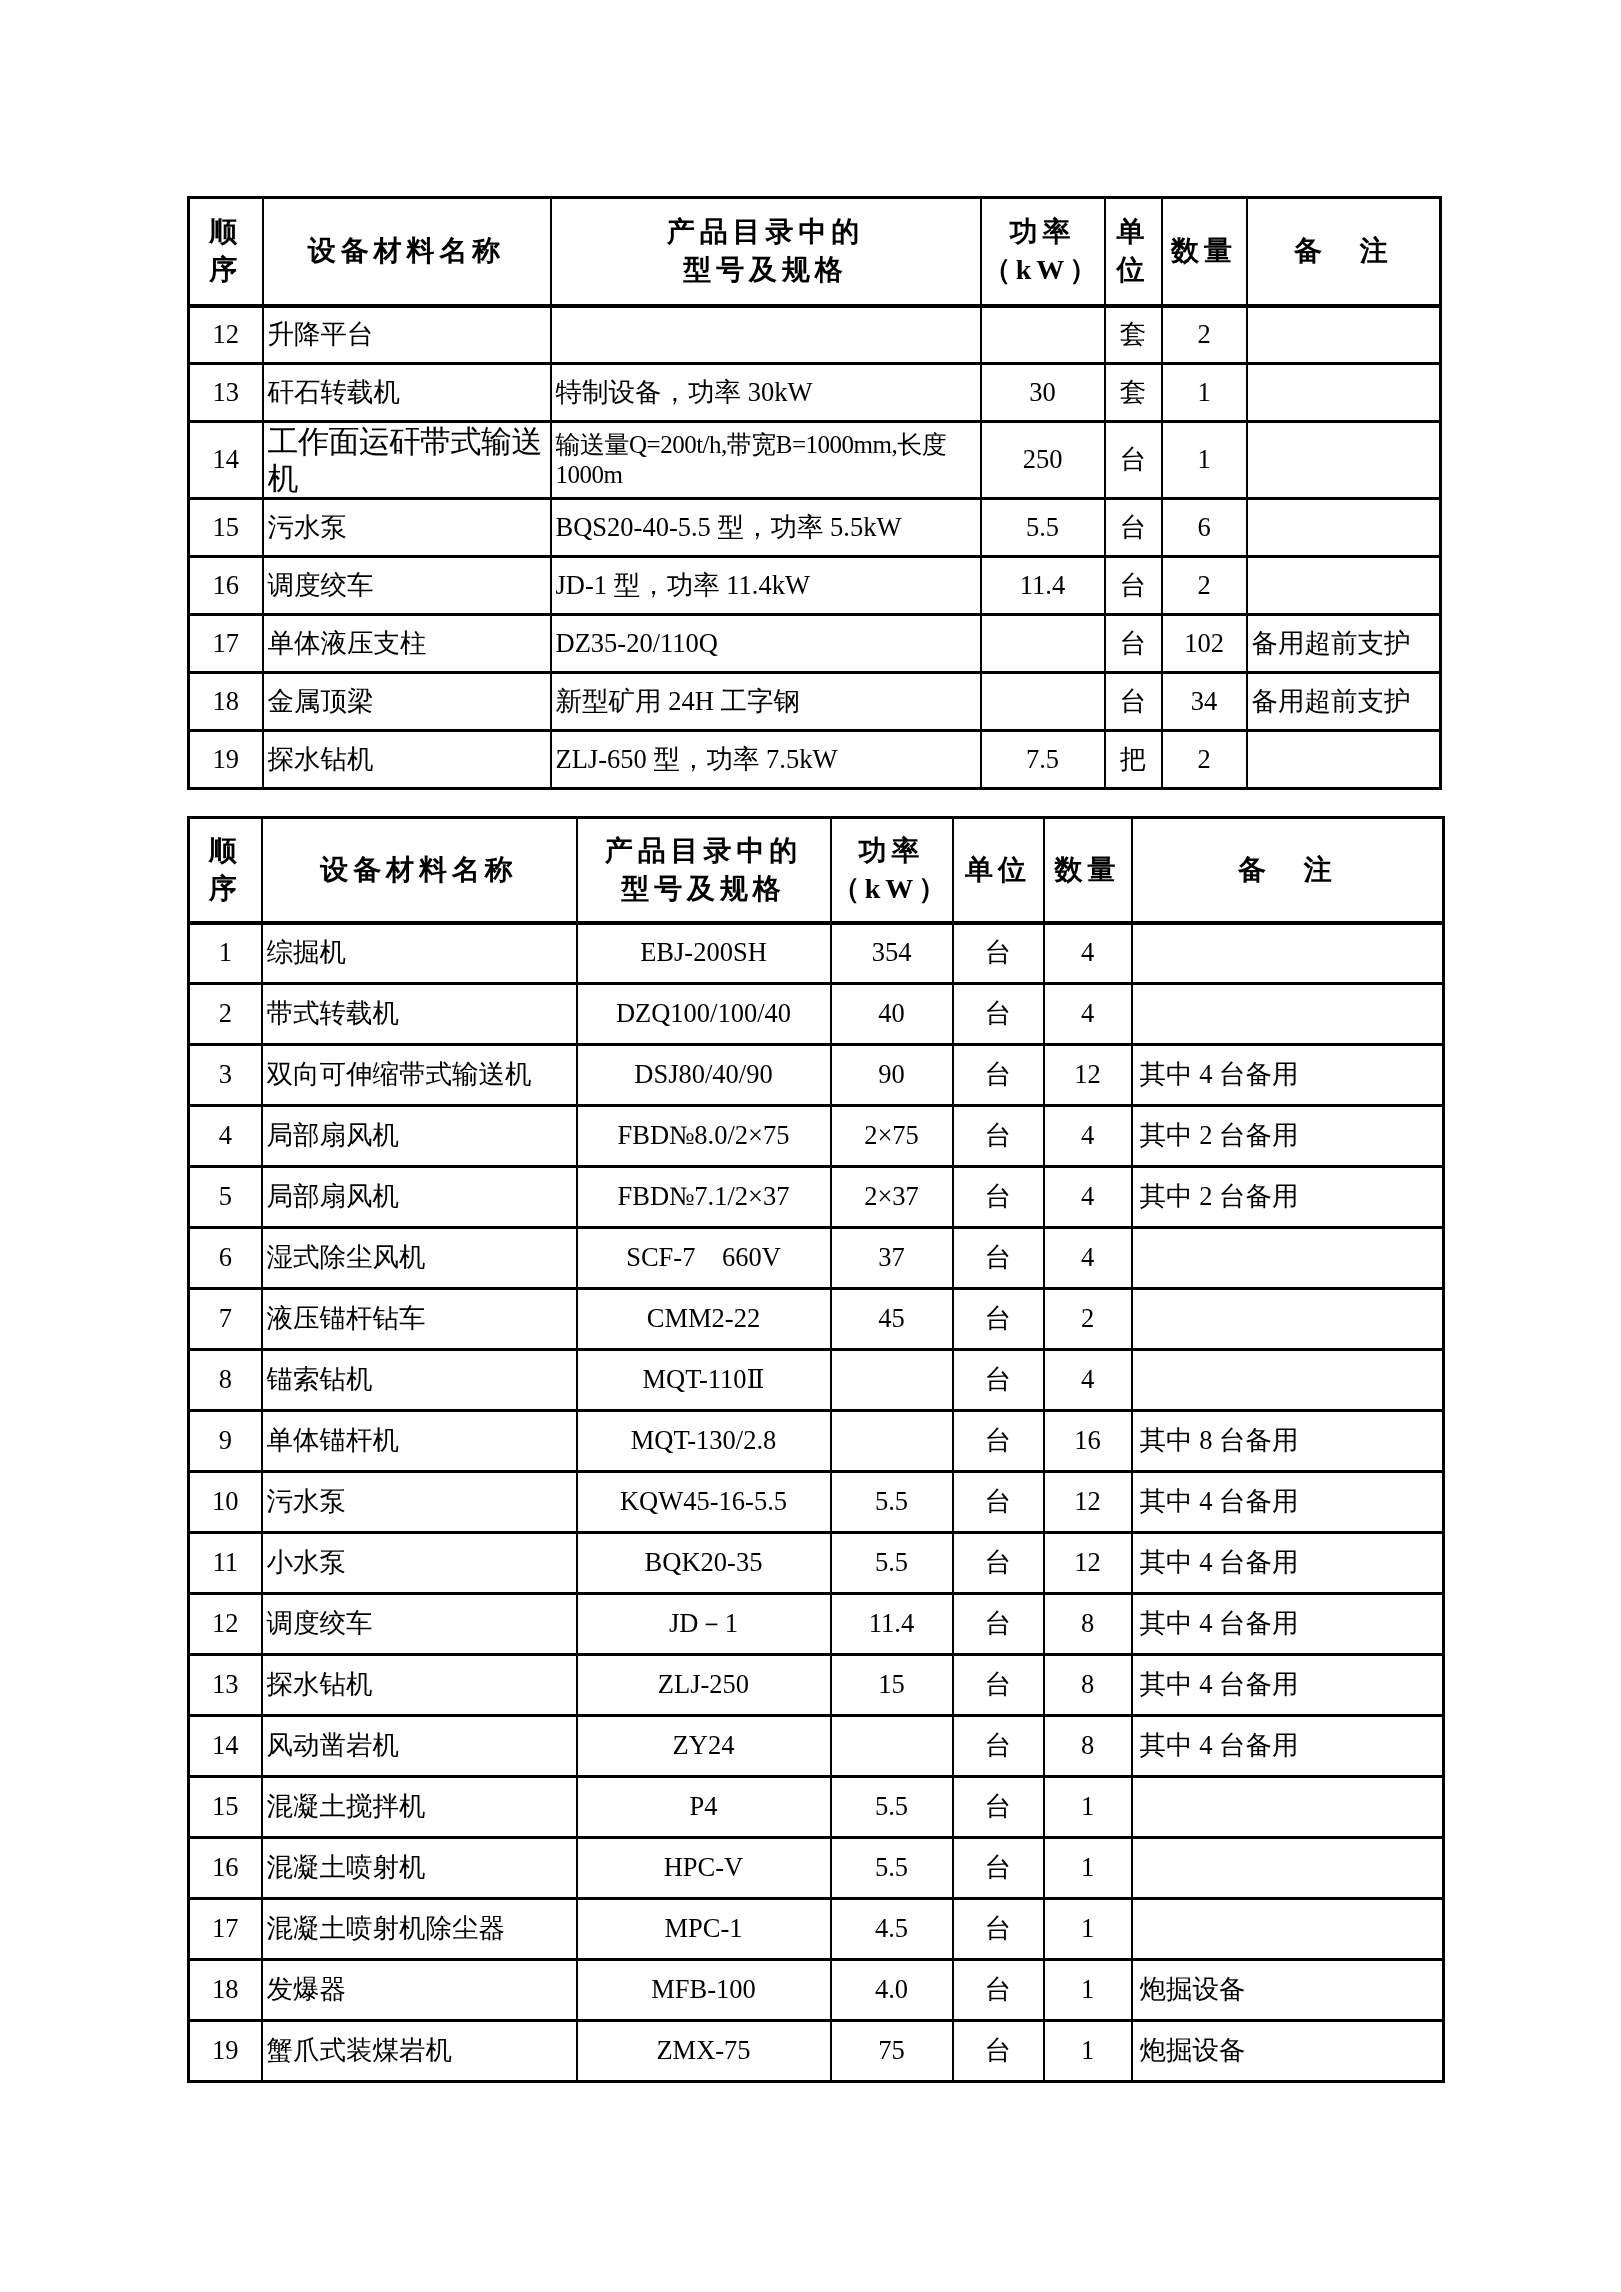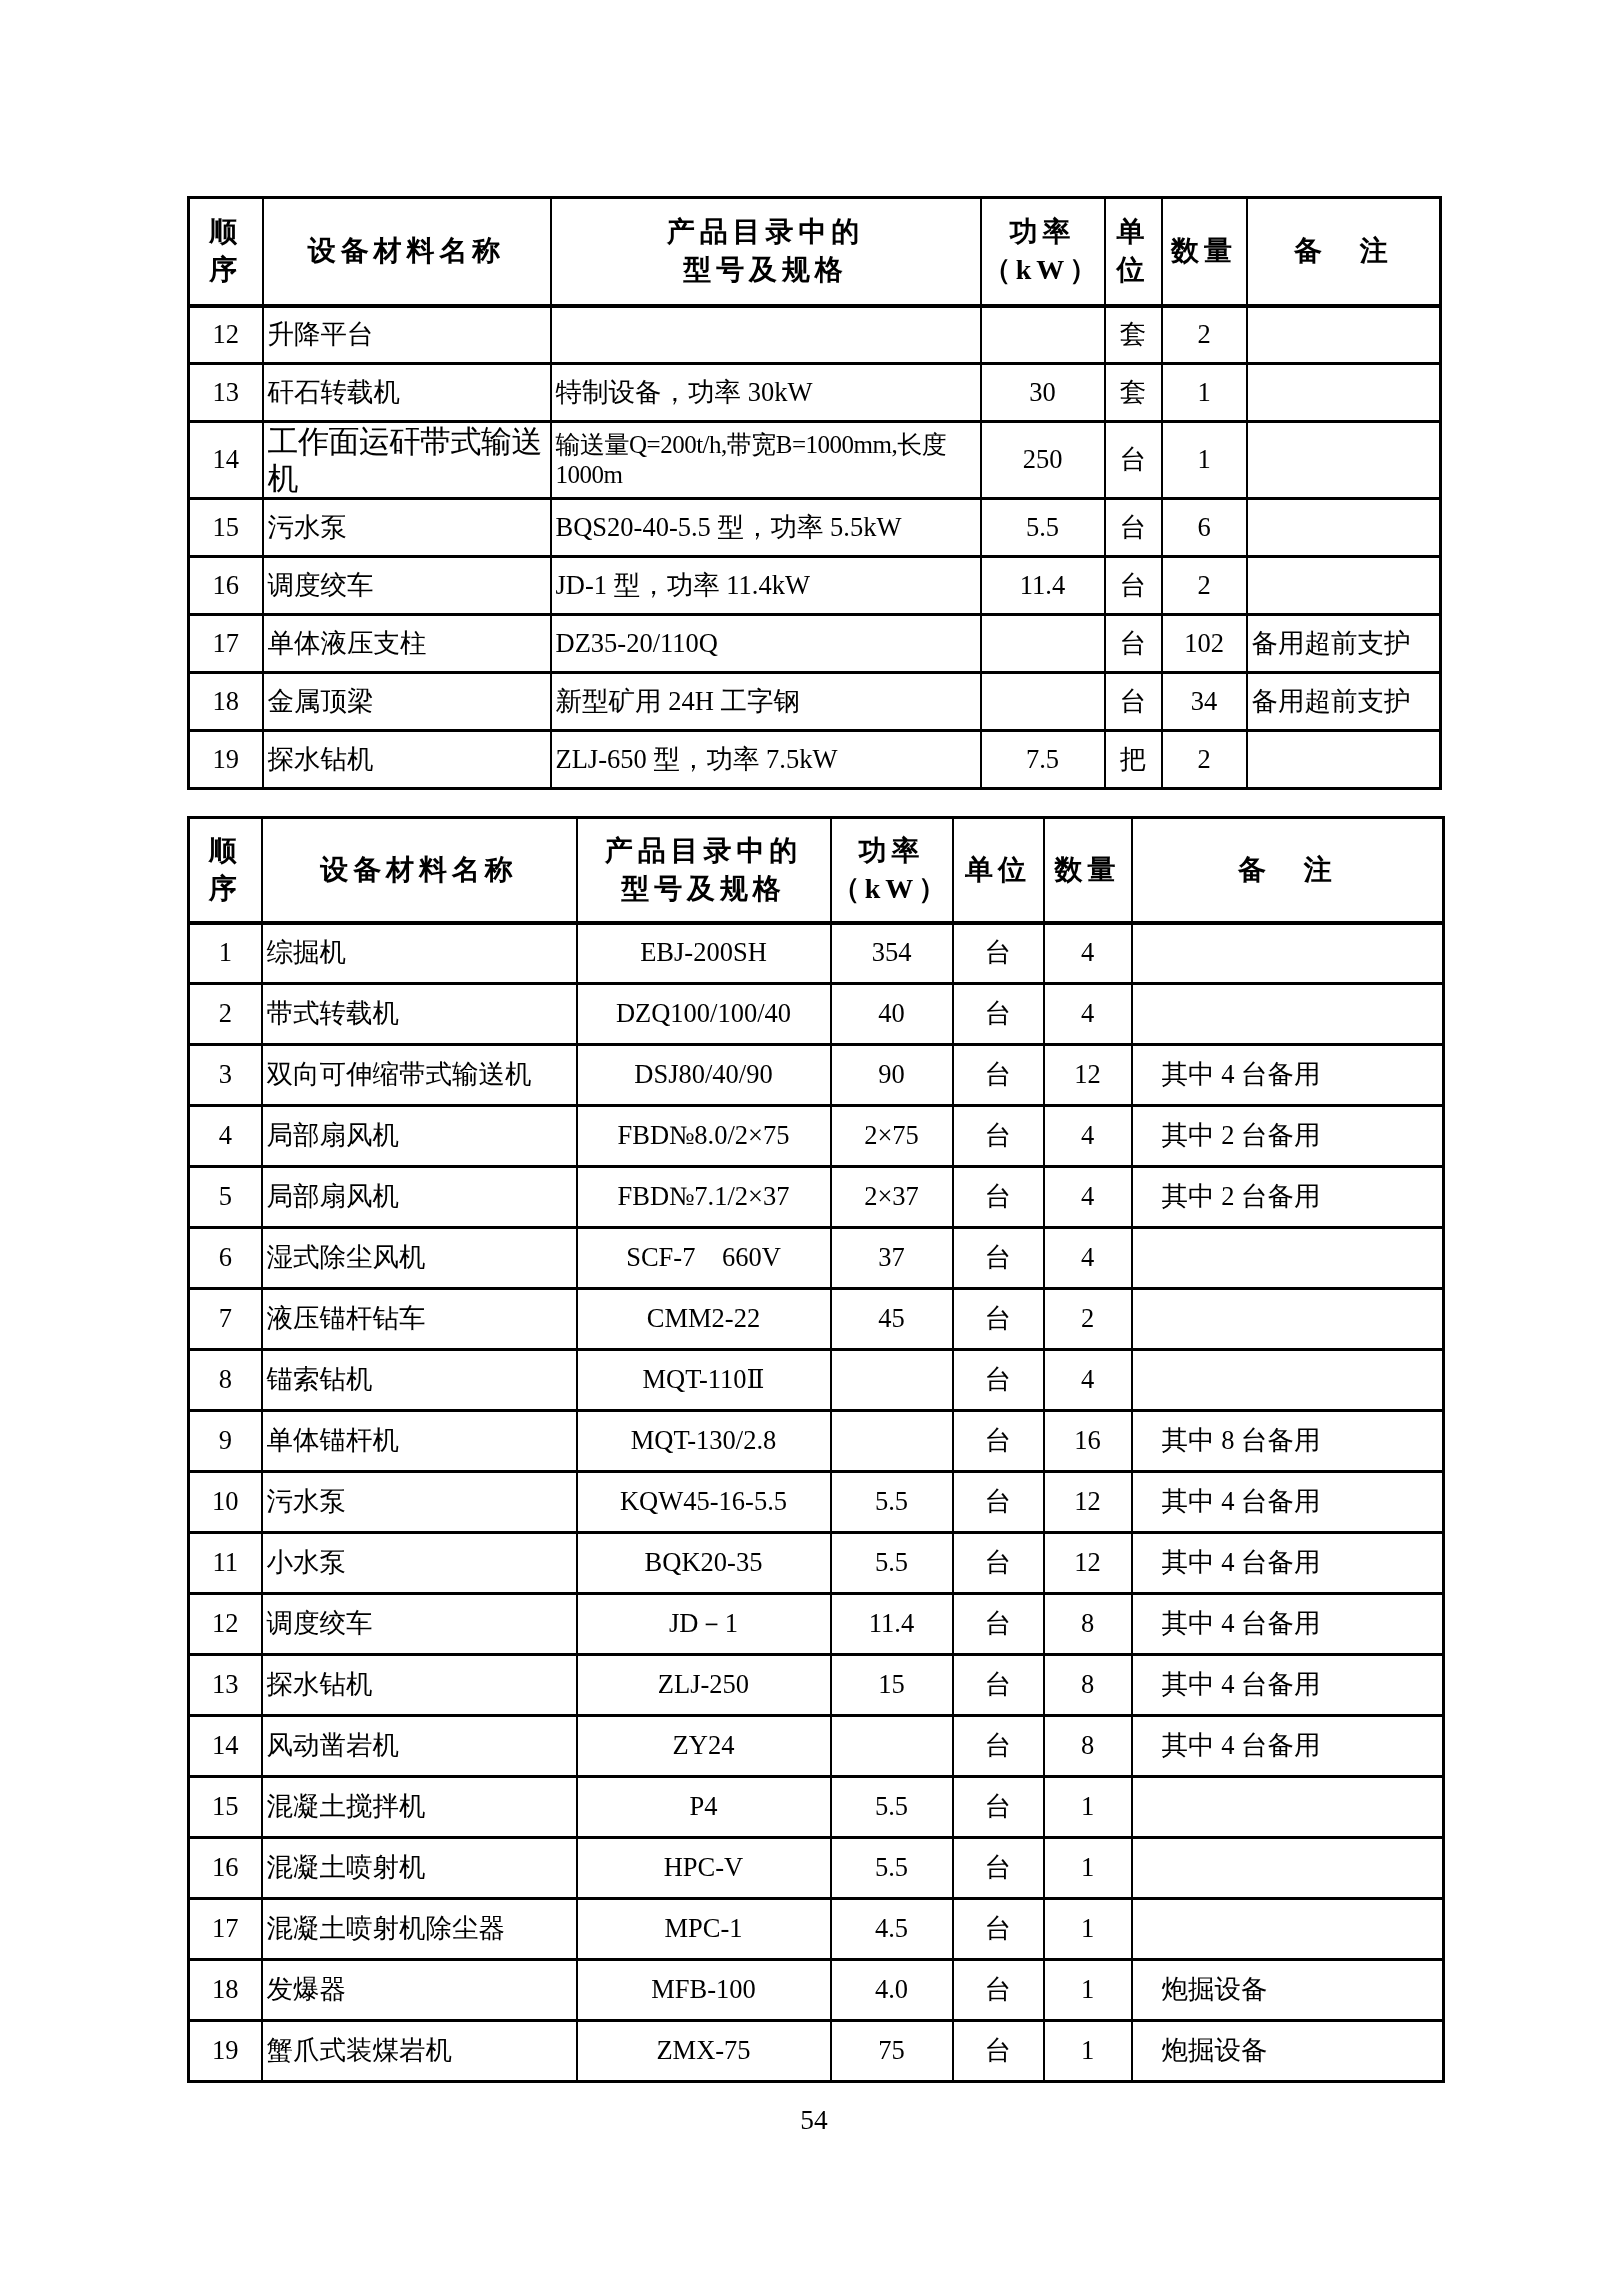--- a/index.html
+++ b/index.html
@@ -38,21 +38,21 @@
     letter-spacing:4.9px;
     line-height:1.35;
     border-bottom-width:4.9px;
   }
   td { font-size:26.5px; line-height:1.2; }
   .t1 thead tr { height:108px; }
   .t2 thead tr { height:105px; }
   .t1 tbody tr { height:58px; }
   .t2 tbody tr { height:61px; }
   .t1 td.col-name, .t1 td.col-spec, .t2 td.col-name { text-align:left; padding-left:4px; }
-  td.col-remark { text-align:left; padding-left:29px; }
+  td.col-remark { text-align:left; padding-left:7px; }
   .t1 td.col-remark { padding-left:4px; }
   
   .t1 tbody tr:nth-child(3) td.col-spec { font-size:25px; letter-spacing:-0.5px; }
   .t1 tbody tr:nth-child(3) td.col-name { font-size:31px; letter-spacing:-0.5px; }
   .table-title {
     position:absolute;
     left:187px; top:765px;
     width:1254px; height:49px;
     line-height:49px;
     text-align:center;
@@ -366,16 +366,15 @@
           <td class="col-name">蟹爪式装煤岩机</td>
           <td class="col-spec">ZMX-75</td>
           <td class="col-power">75</td>
           <td class="col-unit">台</td>
           <td class="col-qty">1</td>
           <td class="col-remark">炮掘设备</td>
         </tr>
       </tbody>
   </table>
 
-  <div class="page-number">54</div>
 
 </div>
 
 
 </body></html>

